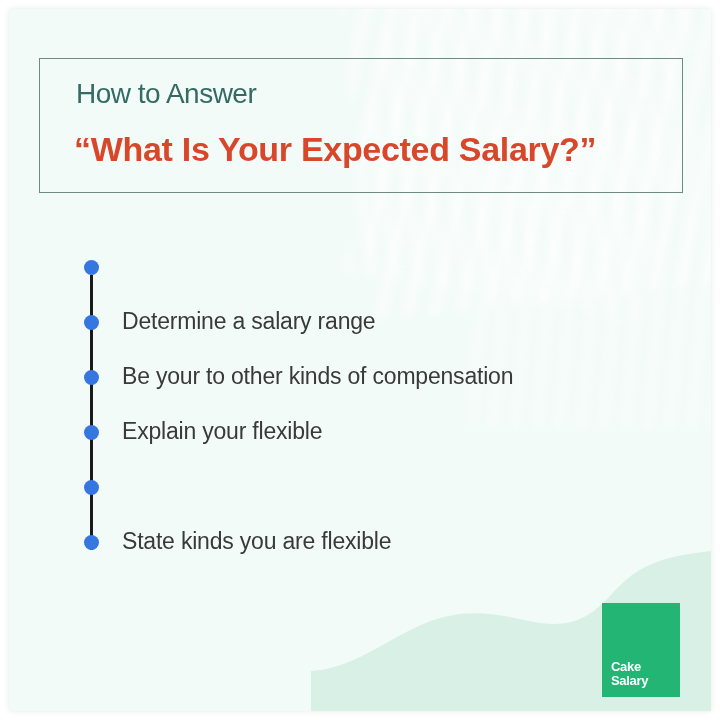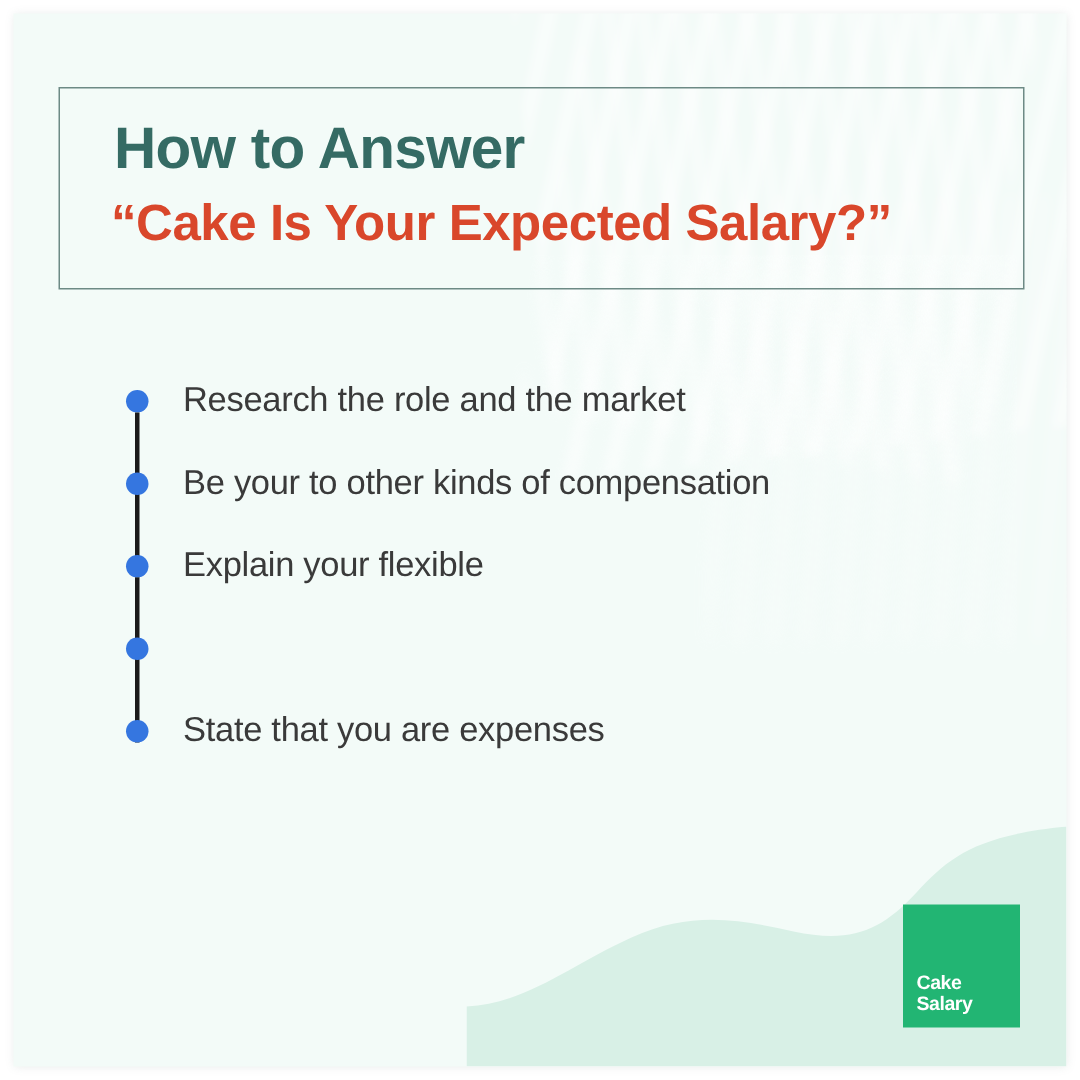--- a/index.html
+++ b/index.html
@@ -85,22 +85,22 @@
     top: 49px;
     width: 644px;
     height: 135px;
     border: 1.5px solid #6d8a85;
     box-sizing: border-box;
   }
   #title-main {
     position: absolute;
     left: 36px;
     top: 19px;
-    font-size: 39px;
-    font-weight: bold;
+    font-size: 28px;
+    font-weight: normal;
     letter-spacing: -0.5px;
     color: #356b64;
     white-space: nowrap;
   }
   #title-sub {
     position: absolute;
     left: 34px;
     top: 71px;
     font-size: 34px;
     font-weight: bold;
@@ -147,21 +147,21 @@
     letter-spacing: -0.2px;
     white-space: nowrap;
   }
 
   
   #logo {
     position: absolute;
     left: 593px;
     top: 594px;
     width: 78px;
-    height: 82px;
+    height: 94px;
     background: #22b573;
   }
   #logo-text {
     position: absolute;
     left: 9px;
     bottom: 9px;
     color: #ffffff;
     font-size: 13px;
     font-weight: bold;
     line-height: 14px;
@@ -179,32 +179,36 @@
     <div class="palm-shadow palm-b"></div>
     <div class="palm-shadow palm-c"></div>
 
     <svg class="wave" viewBox="0 0 400 160" preserveAspectRatio="none">
       <path d="M0,160 L0,120 C40,118 70,92 110,74 C150,56 182,62 218,70
                C256,78 276,70 300,44 C322,20 340,6 400,0 L400,160 Z" fill="#d8f0e6"></path>
     </svg>
 
     <div id="title-box">
       <div id="title-main">How to Answer</div>
-      <div id="title-sub">“Cake Is Your Expected Salary?”</div>
+      <div id="title-sub">“What Is Your Expected Salary?”</div>
     </div>
 
     <div id="list">
 
       <div class="list-item">
         <span class="dot"></span>
         <span class="connector"></span>
-        <span class="item-label">Research the role and the market</span>
-      </div>
-
-
+      </div>
+
+
+      <div class="list-item">
+        <span class="dot"></span>
+        <span class="connector"></span>
+        <span class="item-label">Determine a salary range</span>
+      </div>
 
       <div class="list-item">
         <span class="dot"></span>
         <span class="connector"></span>
         <span class="item-label">Be your to other kinds of compensation</span>
       </div>
 
       <div class="list-item">
         <span class="dot"></span>
         <span class="connector"></span>
@@ -212,21 +216,21 @@
       </div>
 
       <div class="list-item">
         <span class="dot"></span>
         <span class="connector"></span>
       </div>
 
       <div class="list-item">
         <span class="dot"></span>
 
-        <span class="item-label">State that you are expenses</span>
+        <span class="item-label">State kinds you are flexible</span>
       </div>
 
     </div>
 
     <div id="logo">
       <div id="logo-text">
         <div>Cake</div>
         <div>Salary</div>
       </div>
     </div>

